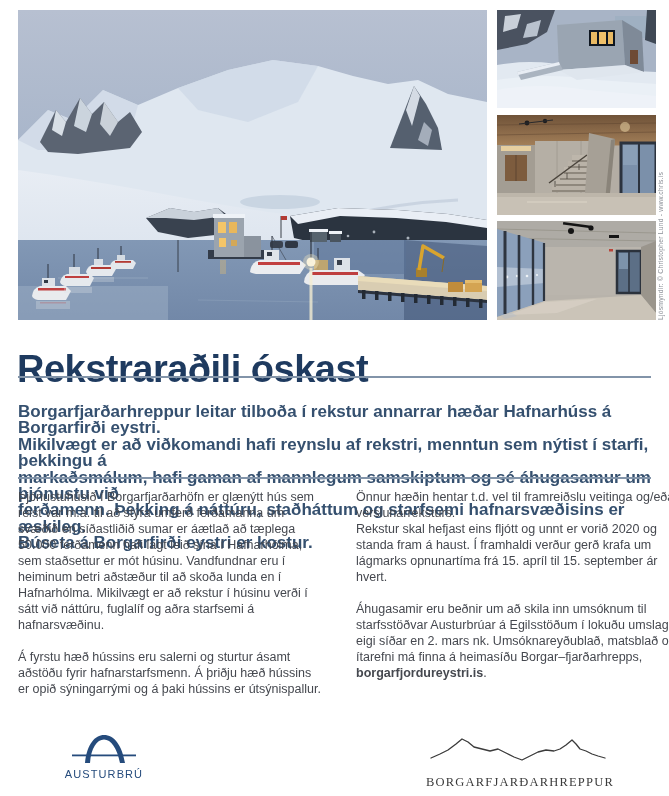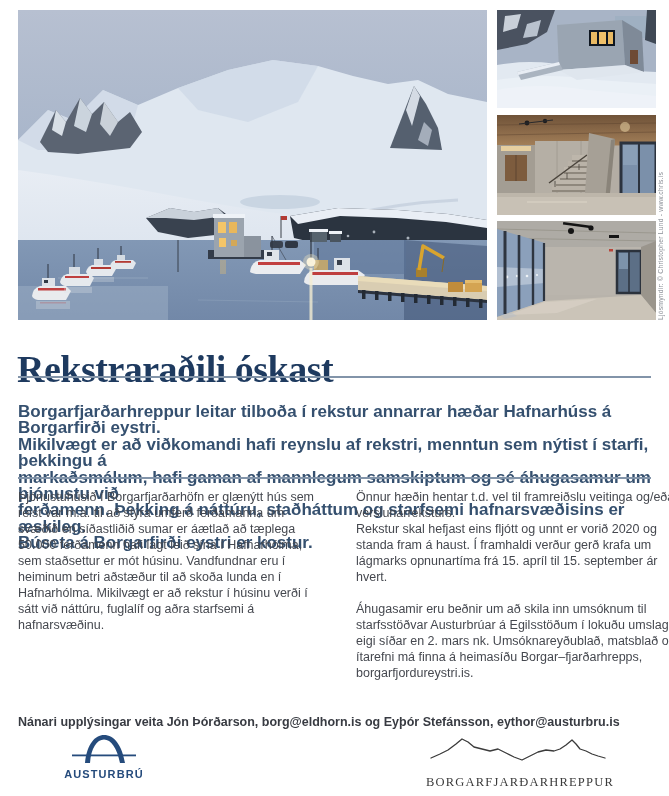--- a/index.html
+++ b/index.html
@@ -17,50 +17,50 @@
 
   .credit {
     position:absolute; left:657px; top:320px; width:310px;
     transform:rotate(-90deg); transform-origin:0 0;
     font-size:6.8px; letter-spacing:.2px; color:var(--c-photo_credit_gray,#8a8f96);
     white-space:nowrap;
   }
 
   .title {
     position:absolute; left:17px; top:324px;
-    font-family:Liberation Serif, serif; font-weight:bold;
+    font-family:Liberation Sans, sans-serif; font-weight:bold;
     font-size:38px; line-height:1.1; letter-spacing:-.5px;
     color:var(--c-title,#1e3a5f); white-space:nowrap;
   }
 
   .rule { position:absolute; left:18px; width:633px; background:var(--c-rule,#8294a9); }
   #rule1 { top:376px; height:2px; }
   #rule2 { top:477px; height:2px; }
 
   .intro {
     position:absolute; left:18px; top:387px; width:644px;
     font-weight:bold; font-size:17px; line-height:16.4px;
     color:var(--c-intro,#35506f);
   }
 
   .col { position:absolute; top:489px; font-size:12.5px; line-height:16px; color:var(--c-body,#45484f); }
   #col-left  { left:18px;  width:306px; }
   #col-right { left:356px; width:322px; }
   .col p { margin:0 0 16px 0; }
-  .weblink { font-weight:normal; color:inherit; text-decoration:none; }
+  .weblink { font-weight:bold; color:inherit; text-decoration:none; }
 
   .contact {
     position:absolute; left:18px; top:702px; width:644px;
     font-weight:bold; font-size:12.5px; color:var(--c-contact,#383b42);
   }
   .contact span { font-weight:bold; }
 
   .logo { position:absolute; text-align:center; }
   #logo-austurbru { left:64px; top:732px; width:80px; color:var(--c-austurbru_navy,#254b7c); }
-  #logo-austurbru .label { font-weight:bold; font-size:11px; letter-spacing:1.1px; margin-top:2px; }
+  #logo-austurbru .label { font-weight:normal; font-size:11px; letter-spacing:1.1px; margin-top:2px; }
   #logo-municipality { left:426px; top:735px; width:184px; color:var(--c-municipality_ink,#3b3b3b); }
   #logo-municipality .label { font-family:"Liberation Serif", serif; font-size:12.5px; letter-spacing:1.2px; margin-top:12px; white-space:nowrap; }
   .logo svg { display:block; margin:0 auto; }
 </style>
 </head>
 <body>
 
 <div class="page">
 
   <div class="photo" id="main-photo">
@@ -337,27 +337,27 @@
   <div class="credit">Ljósmyndir: © Christopher Lund - www.chris.is</div>
 
   <h1 class="title">Rekstraraðili óskast</h1>
   <div class="rule" id="rule1"></div>
 
   <p class="intro">Borgarfjarðarhreppur leitar tilboða í rekstur annarrar hæðar Hafnarhúss á Borgarfirði eystri.<br>Mikilvægt er að viðkomandi hafi reynslu af rekstri, menntun sem nýtist í starfi, þekkingu á<br>markaðsmálum, hafi gaman af mannlegum samskiptum og sé áhugasamur um þjónustu við<br>ferðamenn. Þekking á náttúru, staðháttum og starfsemi hafnarsvæðisins er æskileg.<br>Búseta á Borgarfirði eystri er kostur.</p>
   <div class="rule" id="rule2"></div>
 
   <div class="col" id="col-left">
     <p>Þjónustuhúsið í Borgarfjarðarhöfn er glænýtt hús sem reist var m.a. til að stýra umferð ferðamanna um svæðið en síðastliðið sumar er áætlað að tæplega 50.000 ferðamenn hafi lagt leið sína í Hafnarhólma, sem staðsettur er mót húsinu. Vandfundnar eru í heiminum betri aðstæður til að skoða lunda en í Hafnarhólma. Mikilvægt er að rekstur í húsinu verði í sátt við náttúru, fuglalíf og aðra starfsemi á hafnarsvæðinu.</p>
+    <p>Á fyrstu hæð hússins eru salerni og sturtur ásamt aðstöðu fyrir hafnarstarfsmenn. Á þriðju hæð hússins er opið sýningarrými og á þaki hússins er útsýnispallur.</p>
   </div>
   <div class="col" id="col-right">
     <p>Önnur hæðin hentar t.d. vel til framreiðslu veitinga og/eða verslunarreksturs.<br>Rekstur skal hefjast eins fljótt og unnt er vorið 2020 og standa fram á haust. Í framhaldi verður gerð krafa um lágmarks opnunartíma frá 15. apríl til 15. september ár hvert.</p>
     <p><span>Áhugasamir eru beðnir um að skila inn umsóknum til starfsstöðvar Austurbrúar á Egilsstöðum í lokuðu umslagi eigi síðar en 2. mars nk. Umsóknareyðublað, matsblað og ítarefni má finna á heimasíðu Borgar–fjarðarhrepps, </span><span class="weblink">borgarfjordureystri.is</span><span>.</span></p>
   </div>
 
-  <p class="contact"><span>Nánari upplýsingar veita Jón Þórðarson, </span><span>borg@eldhorn.is</span><span> og Eyþór Stefánsson, </span><span>eythor@austurbru.is</span></p>
 
   <div class="logo" id="logo-austurbru">
     <span>
       <svg width="68" height="34" viewBox="0 0 68 34">
         <path d="M15,31 C17,12 25,3 34,3 C44,3 52,13 55,31 L50,31 C47,16 41,7.5 34,7.5 C27,7.5 21,16 20,31 Z" fill="#254b7c"></path>
         <rect x="2" y="22.5" width="64" height="1.8" fill="#254b7c"></rect>
       </svg>
     </span>
     <div class="label">AUSTURBRÚ</div>
   </div>

